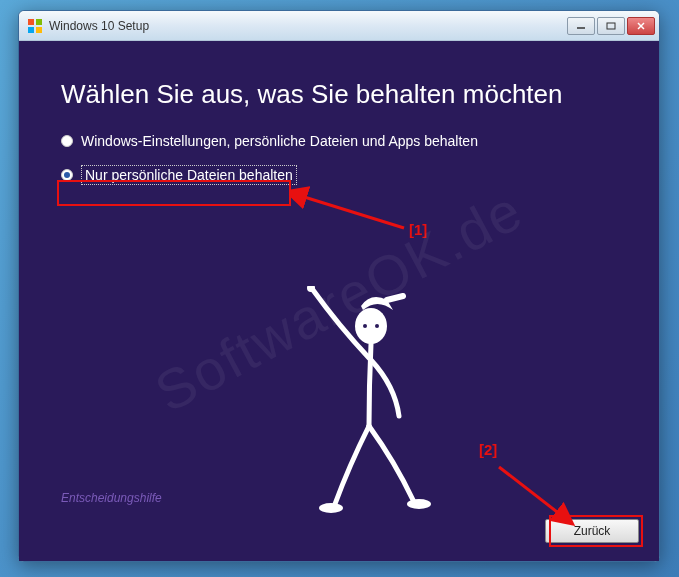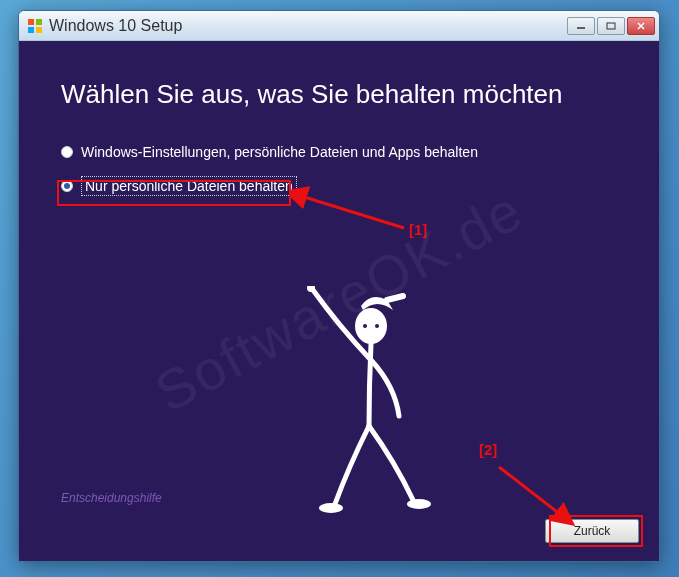--- a/index.html
+++ b/index.html
@@ -33,21 +33,21 @@
       align-items: center;
       padding: 0 4px 0 8px;
     }
     .title-icon {
       width: 16px;
       height: 16px;
       margin-right: 6px;
       display: inline-block;
     }
     .title-text {
-      font-size: 16px;
+      font-size: 12px;
       color: #333;
       flex: 1;
     }
     .win-controls { display: flex; gap: 2px; }
     .win-btn {
       width: 28px;
       height: 18px;
       border: 1px solid #8a9aaa;
       border-radius: 2px;
       background: linear-gradient(to bottom, #f0f4f8, #d0dce8);
@@ -68,21 +68,21 @@
       color: #fff;
       padding: 38px 42px 20px 42px;
       position: relative;
       display: flex;
       flex-direction: column;
     }
     .heading {
       font-size: 26px;
       font-weight: 300;
       color: #fff;
-      margin-bottom: 34px;
+      margin-bottom: 23px;
     }
     .options { display: flex; flex-direction: column; gap: 16px; }
     .radio-row {
       display: flex;
       align-items: center;
       gap: 8px;
       font-size: 14px;
       cursor: pointer;
     }
     .radio {

